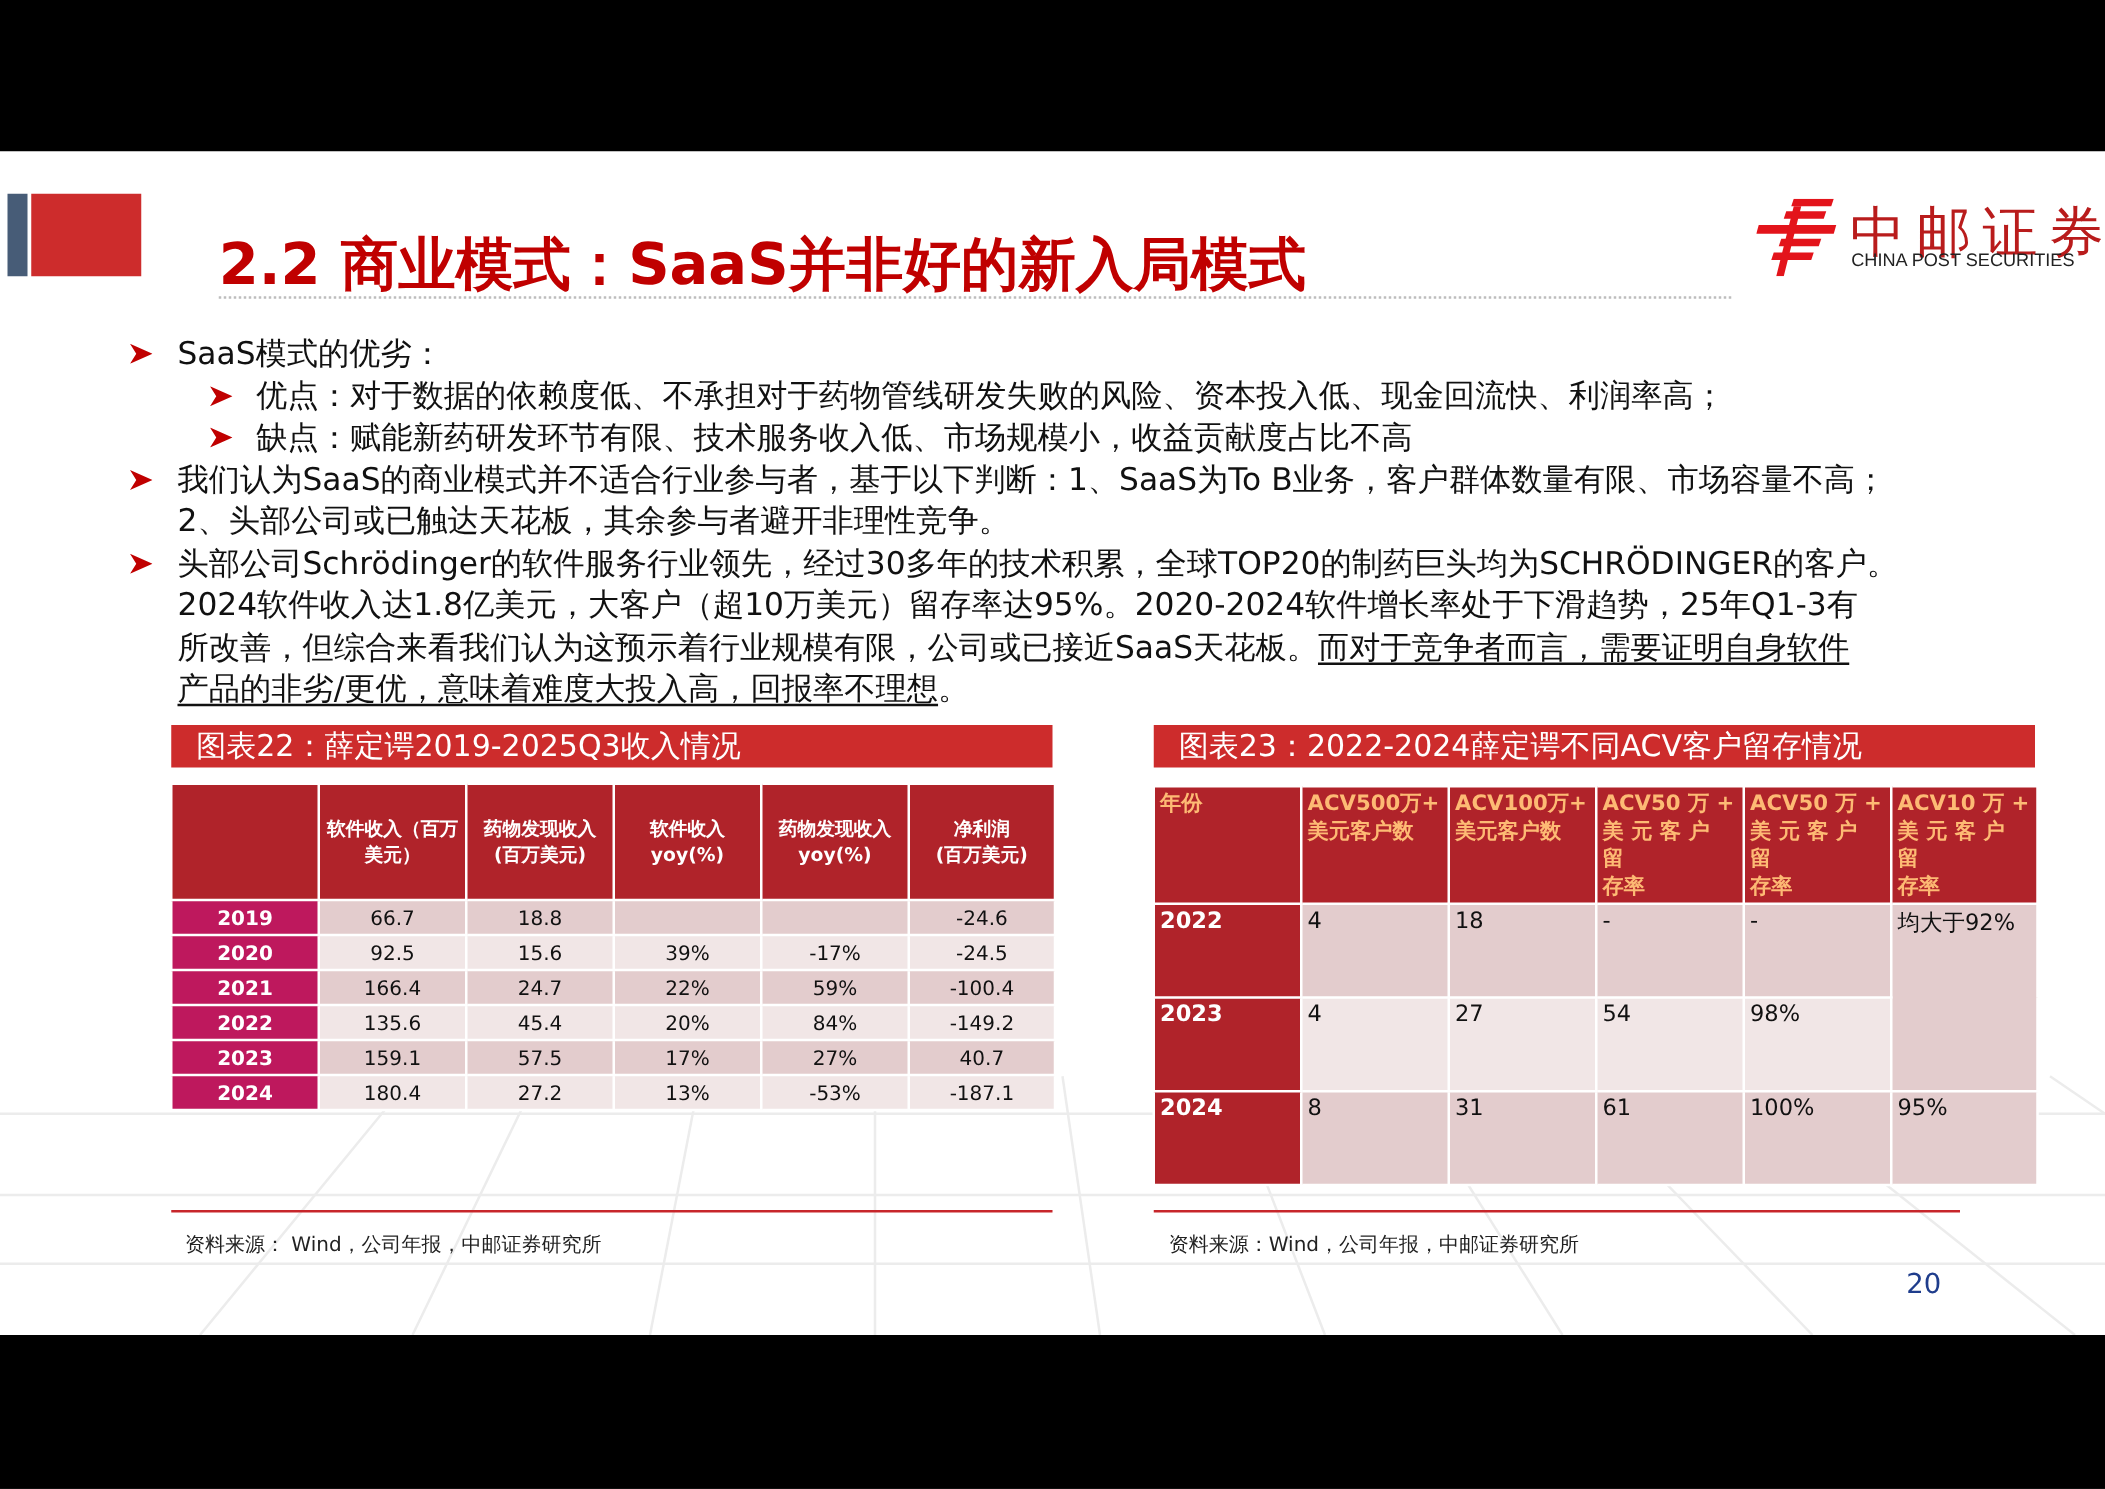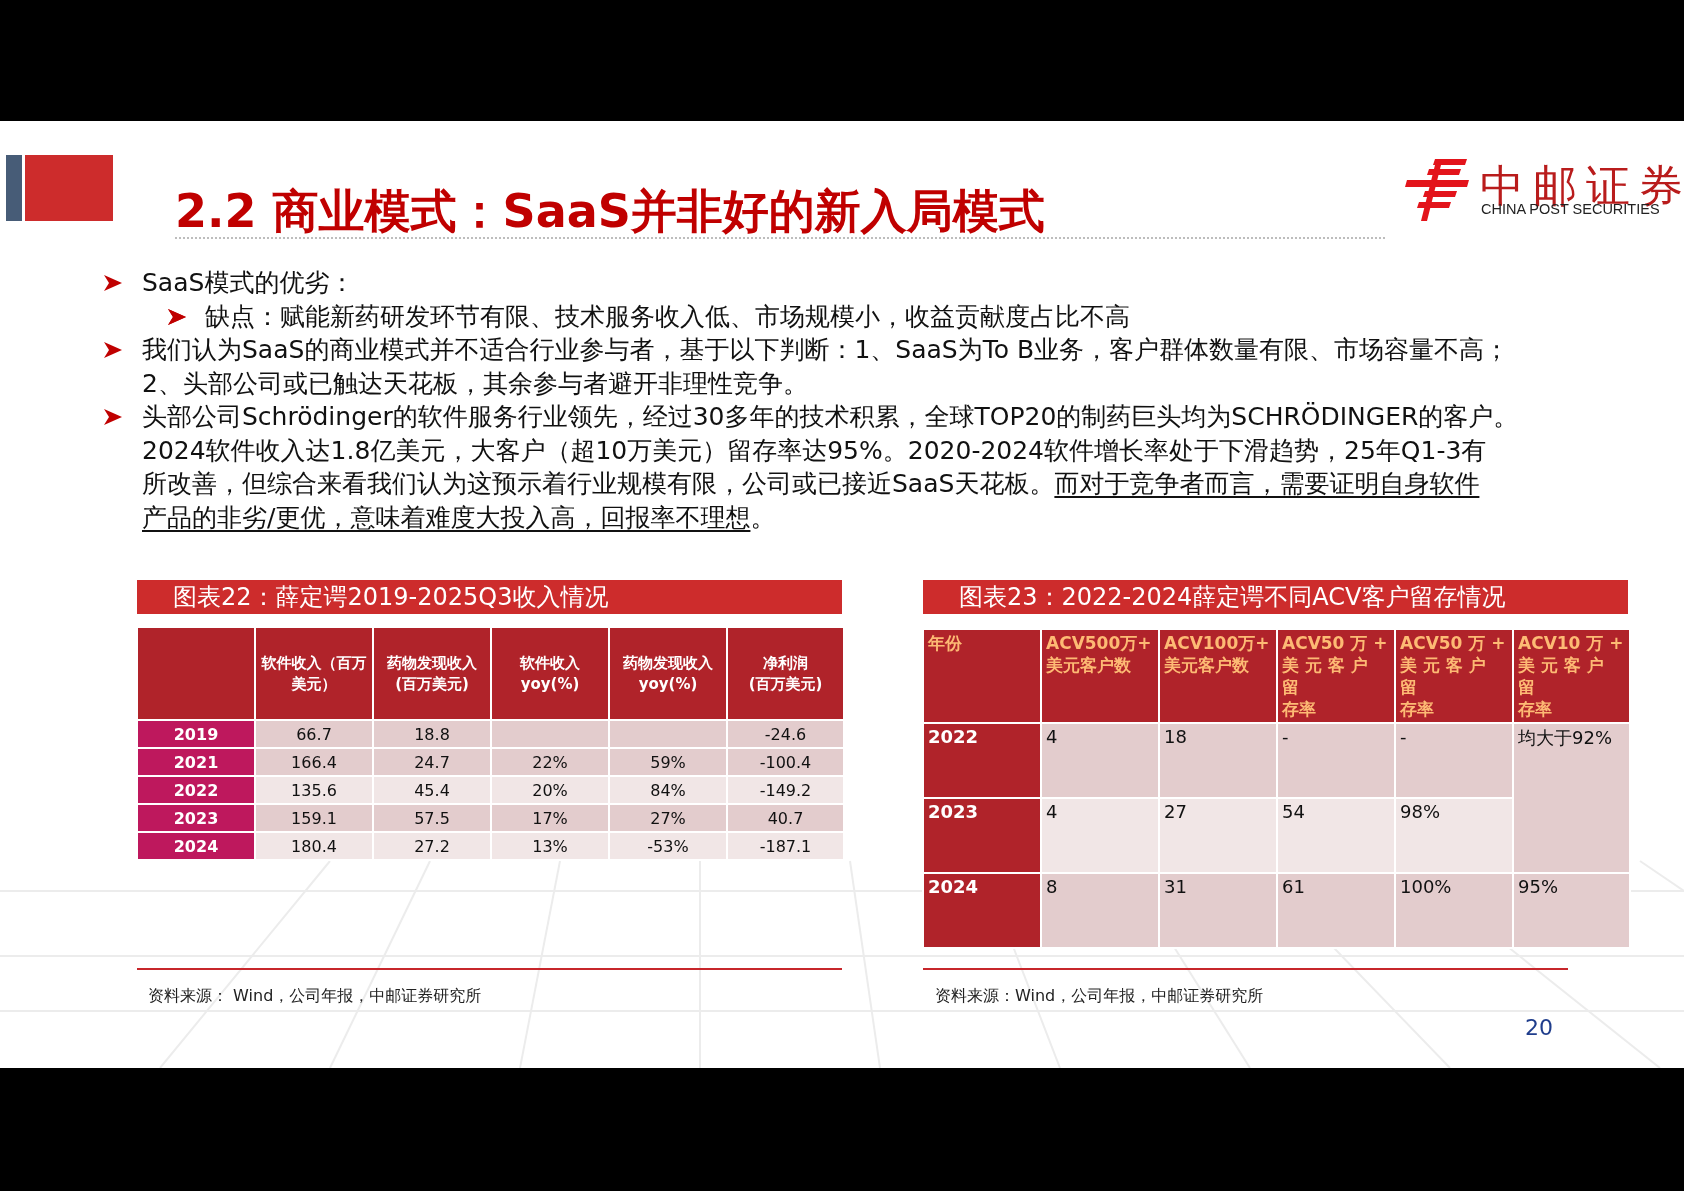--- a/index.html
+++ b/index.html
@@ -24,21 +24,21 @@
   .logo-cn { position: absolute; left: 75px; top: 0px; font-size: 44px; font-weight: normal; letter-spacing: 9px; color: #b91c1c; white-space: nowrap; }
   .logo-en { position: absolute; left: 76px; top: 44px; font-size: 14.5px; color: #222; white-space: nowrap; font-family: "Liberation Sans", sans-serif; }
   .bullets { position: absolute; left: 100px; top: 145px; width: 1560px; font-size: 25px; line-height: 33.5px; }
   .b { position: relative; padding-left: 42px; white-space: nowrap; }
   .b.sub { padding-left: 105px; }
   .arrow { position: absolute; left: 4px; top: 9px; width: 18px; height: 16px; }
   .b.sub .arrow { left: 68px; }
   .u { text-decoration: underline; text-underline-offset: 4px; }
   .cap {
     position: absolute; height: 34px; background: #cd2c2c; color: #fff; font-size: 24px;
-    line-height: 34px; padding-left: 36px; white-space: nowrap;
+    line-height: 34px; padding-left: 20px; white-space: nowrap;
   }
   table.t { position: absolute; border-collapse: collapse; table-layout: fixed; }
   table.t td, table.t th { border: 2px solid #fff; }
   .t1 th { background: #b0232a; color: #fff; font-size: 15px; font-weight: bold; vertical-align: middle; line-height: 21px; }
   .t1 td { text-align: center; font-size: 16px; height: 28px; }
   .t1 td.y { background: #be185d; color: #fff; font-weight: bold; }
   .odd td.v { background: #e3cccd; }
   .even td.v { background: #f1e6e6; }
   .t2 th { background: #b0232a; color: #fdba74; font-size: 17px; font-weight: bold; text-align: left; vertical-align: top; line-height: 22px; padding: 2px 4px; }
   .t2 td { font-size: 18px; vertical-align: top; padding: 2px 4px; height: 75px; }
@@ -95,20 +95,21 @@
     <div class="b">
       <svg class="arrow" viewBox="0 0 18 16">
           <polygon points="0,0 18,8 0,16 5,8" fill="#c00000"></polygon>
         </svg>
       <span>SaaS模式的优劣：</span>
     </div>
     <div class="b sub">
       <svg class="arrow" viewBox="0 0 18 16">
           <polygon points="0,0 18,8 0,16 5,8" fill="#c00000"></polygon>
         </svg>
+      <span>优点：对于数据的依赖度低、不承担对于药物管线研发失败的风险、资本投入低、现金回流快、利润率高；</span>
     </div>
     <div class="b sub">
       <svg class="arrow" viewBox="0 0 18 16">
           <polygon points="0,0 18,8 0,16 5,8" fill="#c00000"></polygon>
         </svg>
       <span>缺点：赋能新药研发环节有限、技术服务收入低、市场规模小，收益贡献度占比不高</span>
     </div>
     <div class="b">
       <svg class="arrow" viewBox="0 0 18 16">
           <polygon points="0,0 18,8 0,16 5,8" fill="#c00000"></polygon>
@@ -162,20 +163,28 @@
           </th>
     </tr>
     <tr class="odd">
           <td class="y">2019</td>
           <td class="v">66.7</td>
           <td class="v">18.8</td>
           <td class="v"></td>
           <td class="v"></td>
           <td class="v">-24.6</td>
         </tr>
+    <tr class="even">
+          <td class="y">2020</td>
+          <td class="v">92.5</td>
+          <td class="v">15.6</td>
+          <td class="v">39%</td>
+          <td class="v">-17%</td>
+          <td class="v">-24.5</td>
+        </tr>
     <tr class="odd">
           <td class="y">2021</td>
           <td class="v">166.4</td>
           <td class="v">24.7</td>
           <td class="v">22%</td>
           <td class="v">59%</td>
           <td class="v">-100.4</td>
         </tr>
     <tr class="even">
           <td class="y">2022</td>

